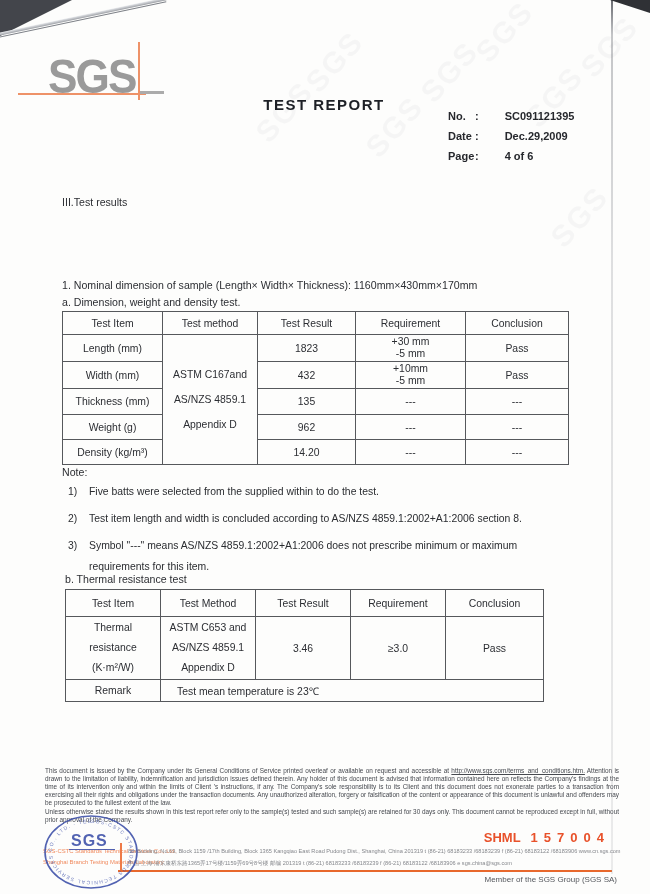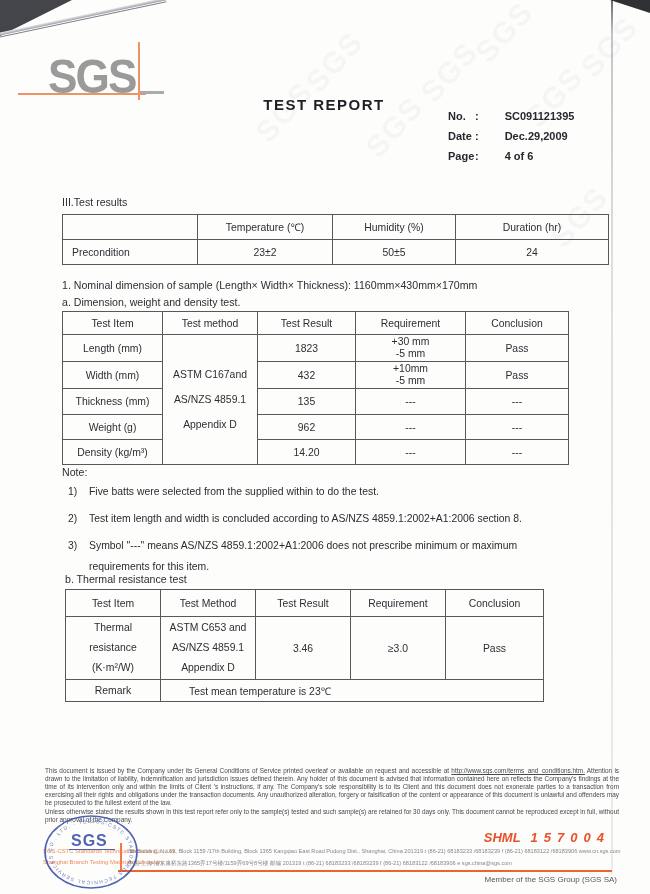--- a/index.html
+++ b/index.html
@@ -41,42 +41,42 @@
   
   table { border-collapse:collapse; table-layout:fixed; }
   td,th { border:1px solid #56585c; font-size:10.4px; font-weight:normal;
     color:#2c2e33; text-align:center; vertical-align:middle; padding:1px 2px; overflow:hidden; }
   .pre { white-space:pre-line; }
   .t1 { position:absolute; left:62px; top:214px; width:546px; }
   .t1 td { height:22px; }
   .t1 .left { text-align:left; padding-left:9px; }
   .t2 { position:absolute; left:62px; top:311px; width:506px; }
   .t3 { position:absolute; left:65px; top:589px; width:478px; }
-  .t3 .remark-val { text-align:left; padding-left:28px; }
+  .t3 .remark-val { text-align:left; padding-left:16px; }
   .tight { line-height:12px; }
   .method-cell { line-height:25px; }
   .t3 .tall { line-height:20px; }
   
   .note-title { position:absolute; left:62px; top:466px; font-size:10.6px; }
   .notes { position:absolute; left:68px; top:482px; font-size:10.4px; }
   .note-item { margin-bottom:6.5px; line-height:20.5px; }
   .note-num { display:inline-block; width:21px; vertical-align:top; }
   .note-text { display:inline-block; width:482px; vertical-align:top; }
   .continued { position:absolute; left:0; top:703px; width:612px; text-align:center; font-size:10.4px; }
   
   .legal { position:absolute; left:45px; top:767px; width:574px; font-size:6.4px;
     line-height:8px; color:#46494f; text-align:justify; }
   .legal p { margin:0 0 1px 0; }
   .legal .url { text-decoration:underline; }
   .company { position:absolute; left:43px; top:846px; font-size:5.9px; color:#f08a5e; line-height:11px; }
   .v-divider { position:absolute; left:120px; top:843px; width:1.5px; height:28px; background:#ee7a48; }
   .addr { position:absolute; left:128px; top:846px; font-size:5.6px; color:#85878c;
     line-height:11.5px; width:482px; white-space:nowrap; }
   .shml { position:absolute; right:40px; top:830px; font-size:13px; font-weight:bold;
-    color:#e8512a; white-space:nowrap;font-style:italic; }
+    color:#e8512a; white-space:nowrap; }
   .shml-val { letter-spacing:6px; margin-left:10px; }
   .footer-rule { position:absolute; left:118px; top:870px; width:494px; height:1.6px; background:#e8682c; }
   .member { position:absolute; left:432px; top:875px; width:185px; text-align:right;
     font-size:8px; color:#54575c; }
   .stamp { position:absolute; left:42px; top:812px; z-index:3; opacity:.88; }
 </style>
 </head>
 <body>
 
 <div class="page">
@@ -110,42 +110,20 @@
     <div class="meta-row">
       <span class="meta-label">Date</span><span class="meta-colon">:</span><span class="meta-value">Dec.29,2009</span>
     </div>
     <div class="meta-row">
       <span class="meta-label">Page</span><span class="meta-colon">:</span><span class="meta-value">4 of 6</span>
     </div>
   </div>
 
   <div class="sec" style="left:62px;top:196px">III.Test results</div>
 
-  <table class="t1">
-    <colgroup>
-        <col style="width:135px">
-        <col style="width:135px">
-        <col style="width:123px">
-        <col style="width:153px">
-      </colgroup>
-    <tbody>
-        <tr>
-      <td></td>
-      <td>Temperature (℃)</td>
-      <td>Humidity (%)</td>
-      <td>Duration (hr)</td>
-    </tr>
-    <tr>
-      <td class="left">Precondition</td>
-      <td>23±2</td>
-      <td>50±5</td>
-      <td>24</td>
-    </tr>
-  </tbody>
-    </table>
 
   <div class="sec" style="left:62px;top:279px">1. Nominal dimension of sample (Length× Width× Thickness): 1160mm×430mm×170mm</div>
   <div class="sec" style="left:62px;top:296px">a. Dimension, weight and density test.</div>
 
   <table class="t2">
     <colgroup>
         <col style="width:100px">
         <col style="width:95px">
         <col style="width:98px">
         <col style="width:110px">

